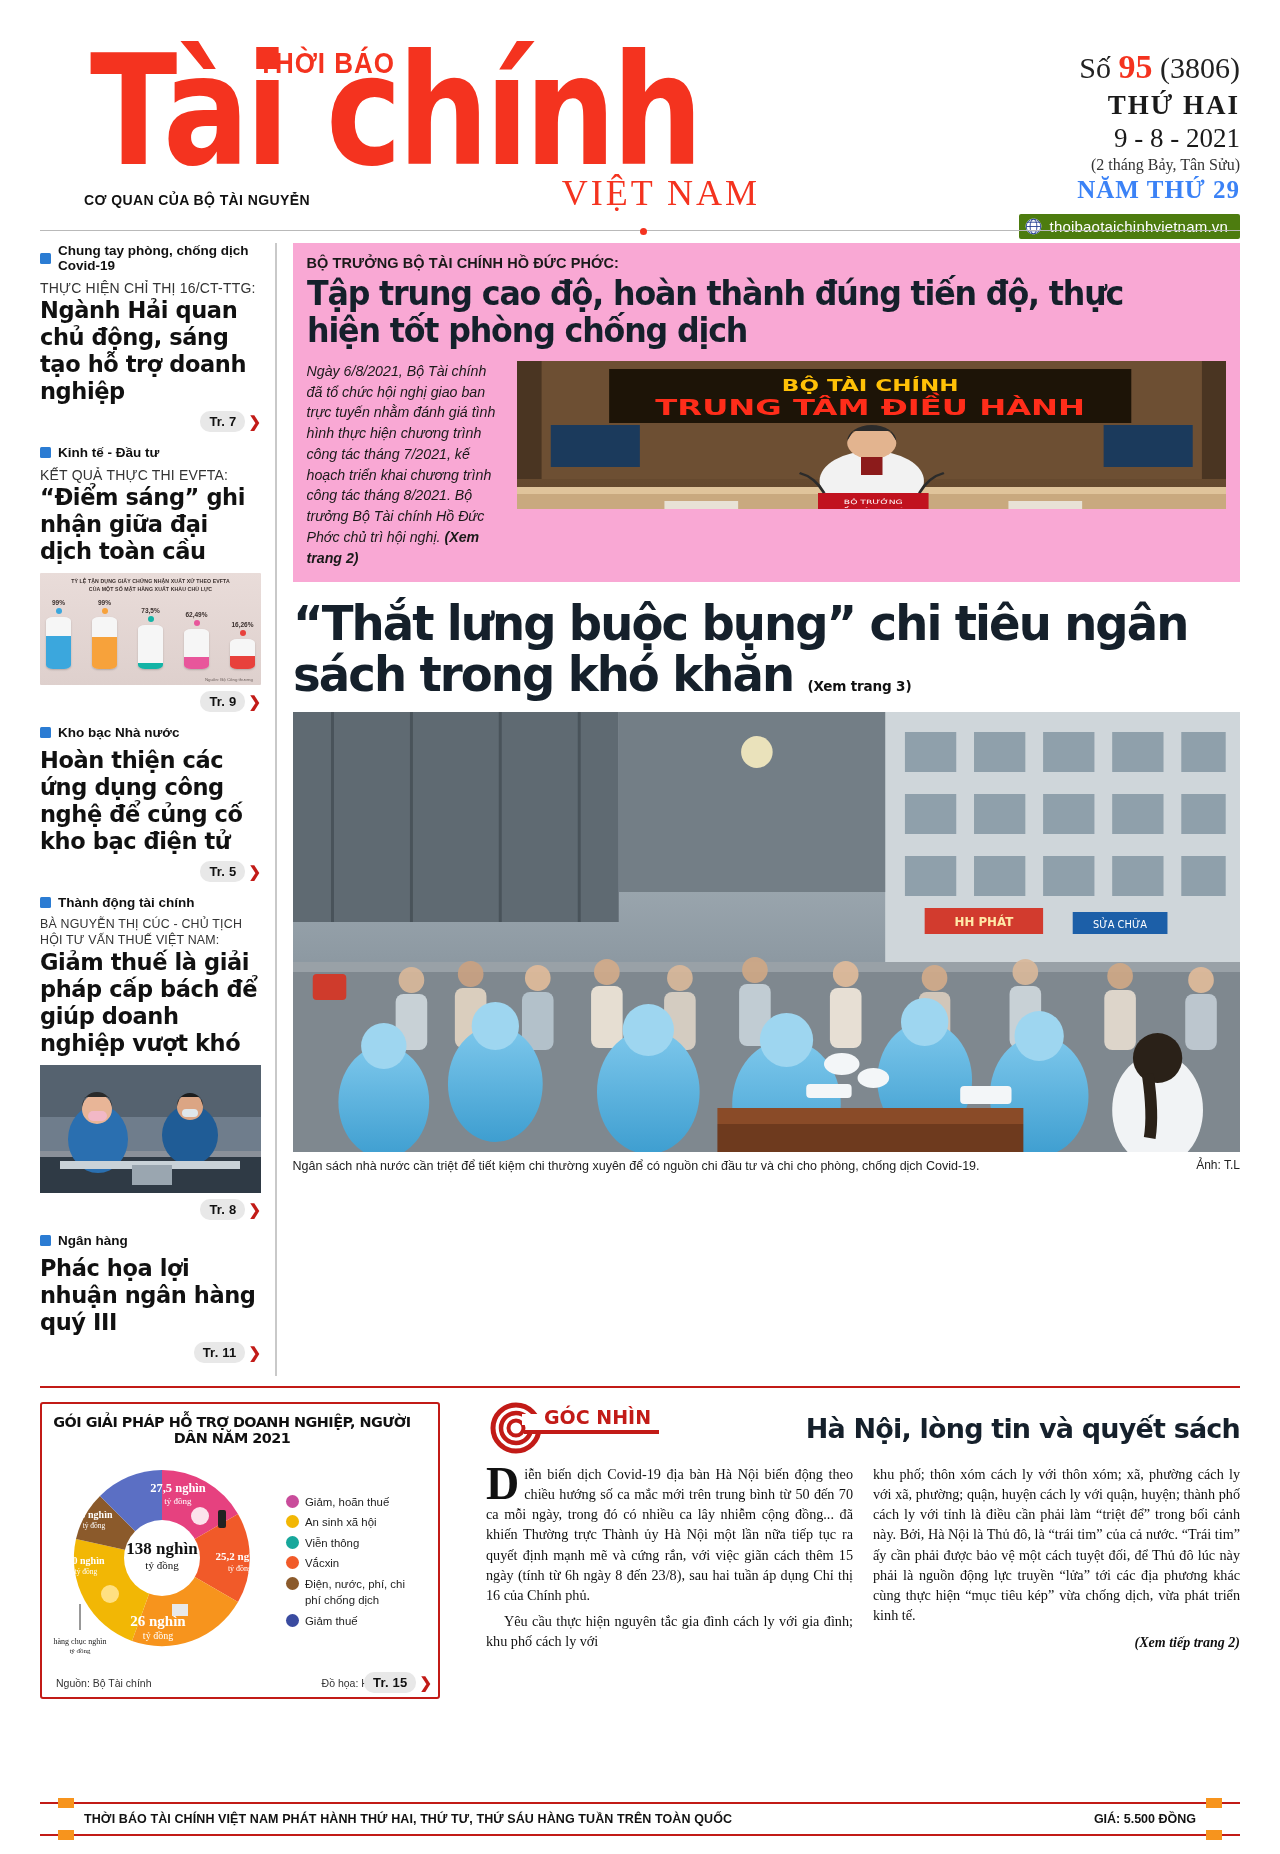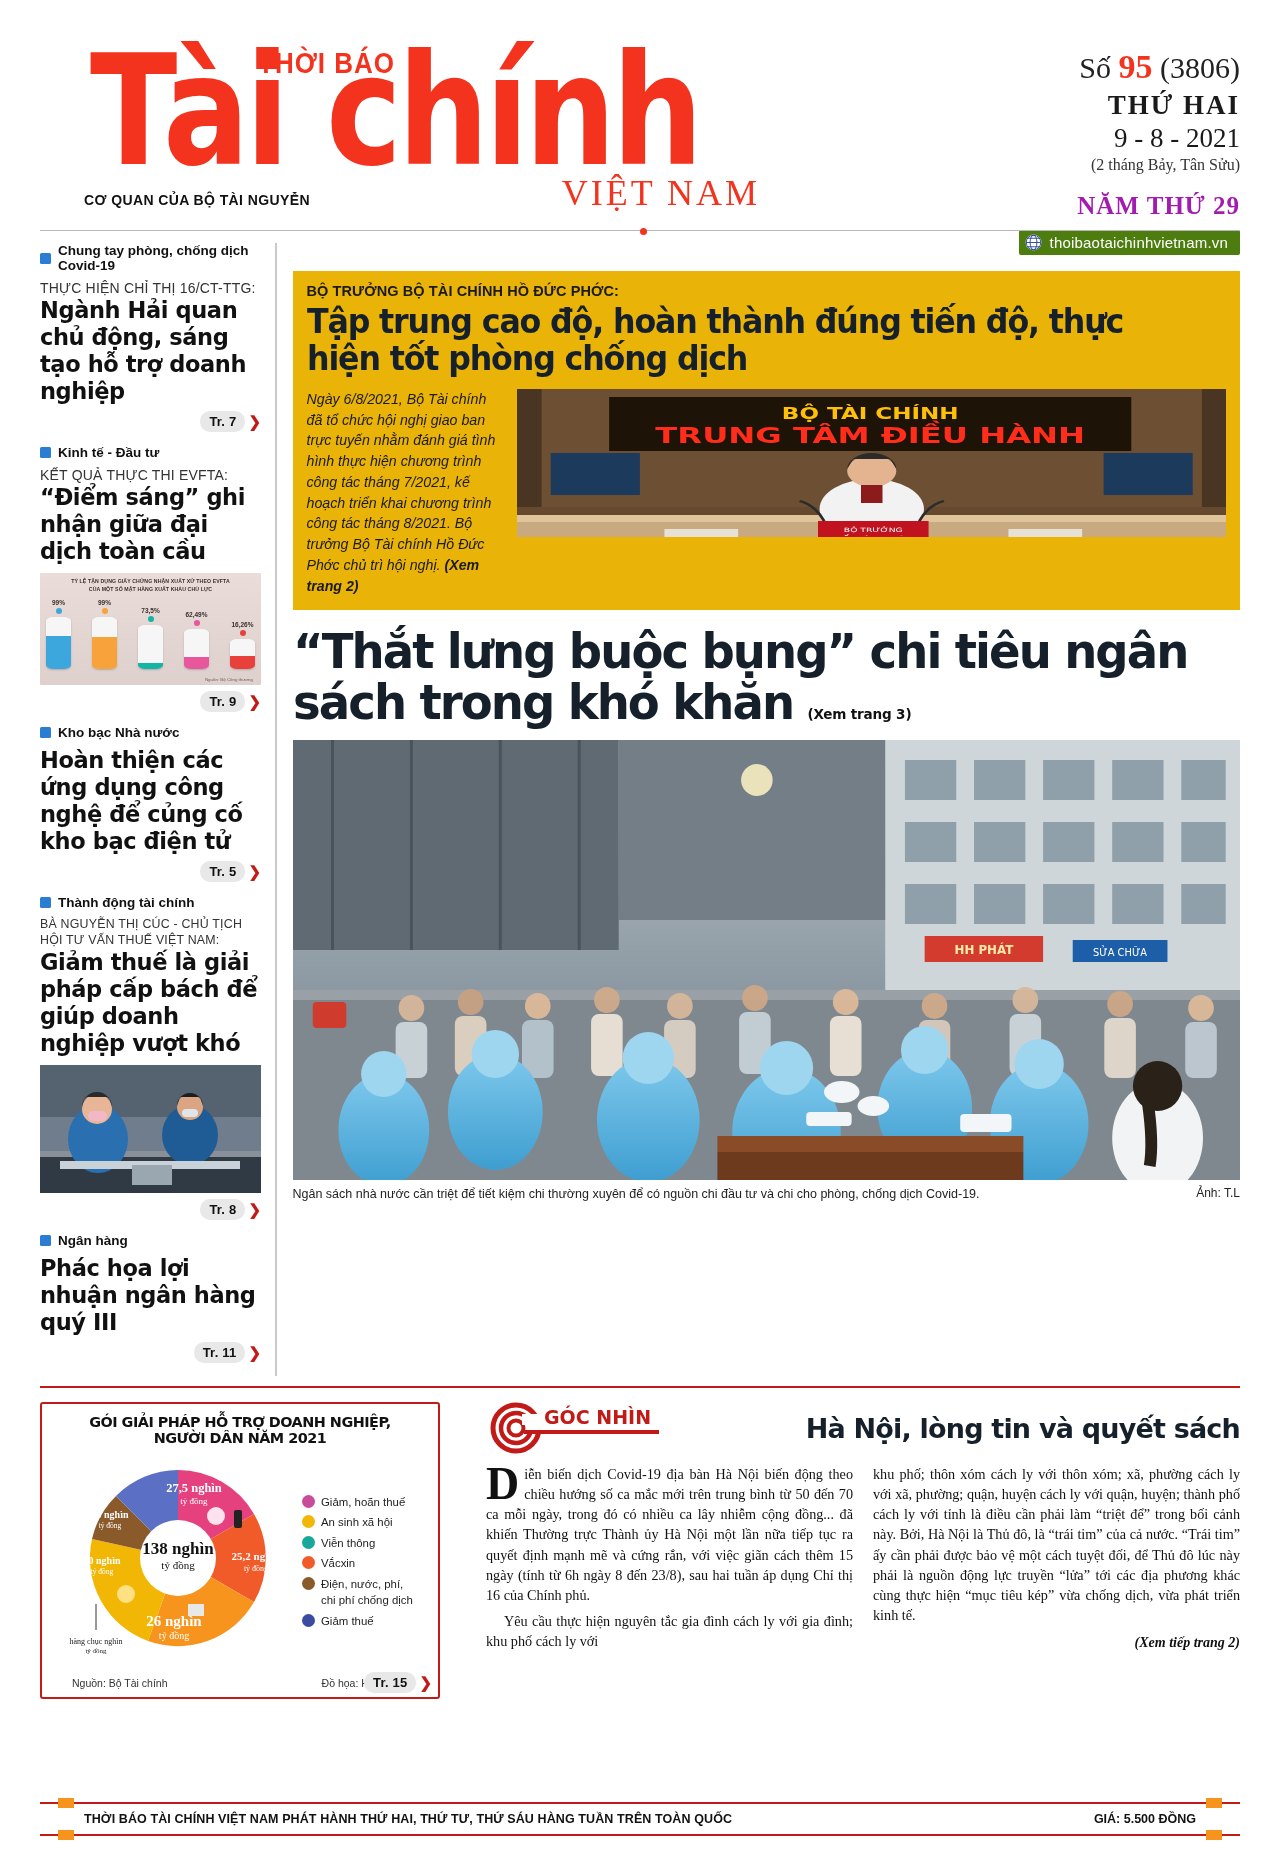--- a/index.html
+++ b/index.html
@@ -42,21 +42,21 @@
   }
   .masthead-right {
     width: 420px; padding-top: 48px; text-align: right;
     font-family: "Liberation Serif", serif;
   }
   .issue-line { font-size: 30px; color: #222; letter-spacing: 0px; }
   .issue-line .num { color: #F4331F; font-weight: 700; font-size: 34px; }
   .weekday { font-size: 27px; font-weight: 700; letter-spacing: 2px; margin-top: 4px; color: #1a1a1a;}
   .datestr { font-size: 27px; margin-top: 2px; color: #1a1a1a; }
   .lunar { font-size: 16px; margin-top: 2px; color: #333; }
-  .year { font-size: 25px; font-weight: 700; color: #a21caf; letter-spacing: 1px; margin-top: 18px; }
+  .year { font-size: 25px; font-weight: 700; color: #3b82f6; letter-spacing: 1px; margin-top: 2px; }
   .urlbar {
     display: inline-flex; align-items: center; gap: 7px;
     background: #4d7c0f; color: #fff; margin-top: 10px;
     padding: 3px 12px 3px 5px; border-radius: 2px;
   }
   .urlbar .u-text { font-family: "Liberation Sans", sans-serif; font-size: 15px; letter-spacing: 0.2px; }
   .globe { width: 19px; height: 19px; }
 
   
   .rule-thin { border-top: 1.5px solid #b9b9b9; margin: 0 0 0 0; }
@@ -97,21 +97,21 @@
   .mc-pct { font-size:6.5px; font-weight:700; color:#3a2f2d; margin-bottom:2px;}
   .mc-dot { width:6px;height:6px;border-radius:50%; margin-bottom:3px;}
   .mc-cyl { width:25px; background:#f2f2f2; border-radius:7px/4px; box-shadow:0 1px 2px rgba(0,0,0,.2);}
   .mc-src { position:absolute; bottom:3px; right:8px; font-size:4.4px; color:#6b5f5c;}
 
   
   .photo { position: relative; overflow: hidden; background:#c9c9c9; }
   .cap { font-size: 12.5px; color: #222; line-height: 1.35; }
 
   
-  .topbox { background: #eab308; padding: 12px 14px 14px 14px; display: block; margin-top: 28px; }
+  .topbox { background: #f9a8d4; padding: 12px 14px 14px 14px; display: block; }
   .tb-kicker { font-size: 14.5px; font-weight: 700; letter-spacing: .1px; color: #1a1a1a; }
   .tb-head {
     font-family: "DejaVu Sans", sans-serif; font-weight: 700;
     font-size: 33px; line-height: 1.12; color: #15202B; margin-top: 5px;
     letter-spacing: -1.2px; transform: scaleX(0.96); transform-origin: left;
   }
   .tb-flex { display: flex; gap: 14px; margin-top: 11px; }
   .tb-lead {
     width: 196px; flex: 0 0 196px;
     font-style: italic; font-size: 14.2px; line-height: 1.46; color: #1a1a1a;
@@ -140,21 +140,21 @@
     font-family: "DejaVu Sans", sans-serif; font-weight: 700; font-size: 27px;
     color: #15202B; letter-spacing: -0.8px; margin-left: auto;
   }
   .op-cols { display: flex; gap: 20px; margin-top: 10px; }
   .op-col { flex: 1; font-family: "Liberation Serif", serif; font-size: 14.2px; line-height: 1.42; text-align: justify; color: #111; }
   .dropcap { float: left; font-family: "Liberation Serif", serif; font-weight: 700; font-size: 46px;
              line-height: 36px; padding: 2px 5px 0 0; color: #111; }
   .op-more { text-align: right; font-style: italic; font-weight: 700; font-size: 14px; margin-top: 8px; }
 
   
-  .pie-wrap { padding: 10px 24px 8px 8px; position: relative; height: 100%; margin-left: 16px; }
+  .pie-wrap { padding: 10px 24px 8px 8px; position: relative; height: 100%; }
   .pie-title { text-align: center; font-family:"DejaVu Sans",sans-serif; font-weight: 700; font-size: 14.4px; letter-spacing: -0.5px; color: #111; }
   .pie-area { display:flex; gap: 6px; margin-top: 8px; align-items:center;}
   .pie-svg-box { width: 230px; flex: 0 0 230px; position: relative;}
   .legend { flex: 1; font-size: 11.4px; line-height: 1.45; color: #222; }
   .legend-item { display:flex; align-items:flex-start; gap:6px; margin-bottom: 4px;}
   .legend-dot { width: 13px; height: 13px; border-radius: 50%; flex: 0 0 13px; margin-top: 1px;}
   .pie-foot { display:flex; justify-content:space-between; font-size: 10.5px; color:#333; margin-top: 4px; padding: 0 6px;}
   .pie-tr { position:absolute; right: 6px; bottom: 4px; }
 
   

